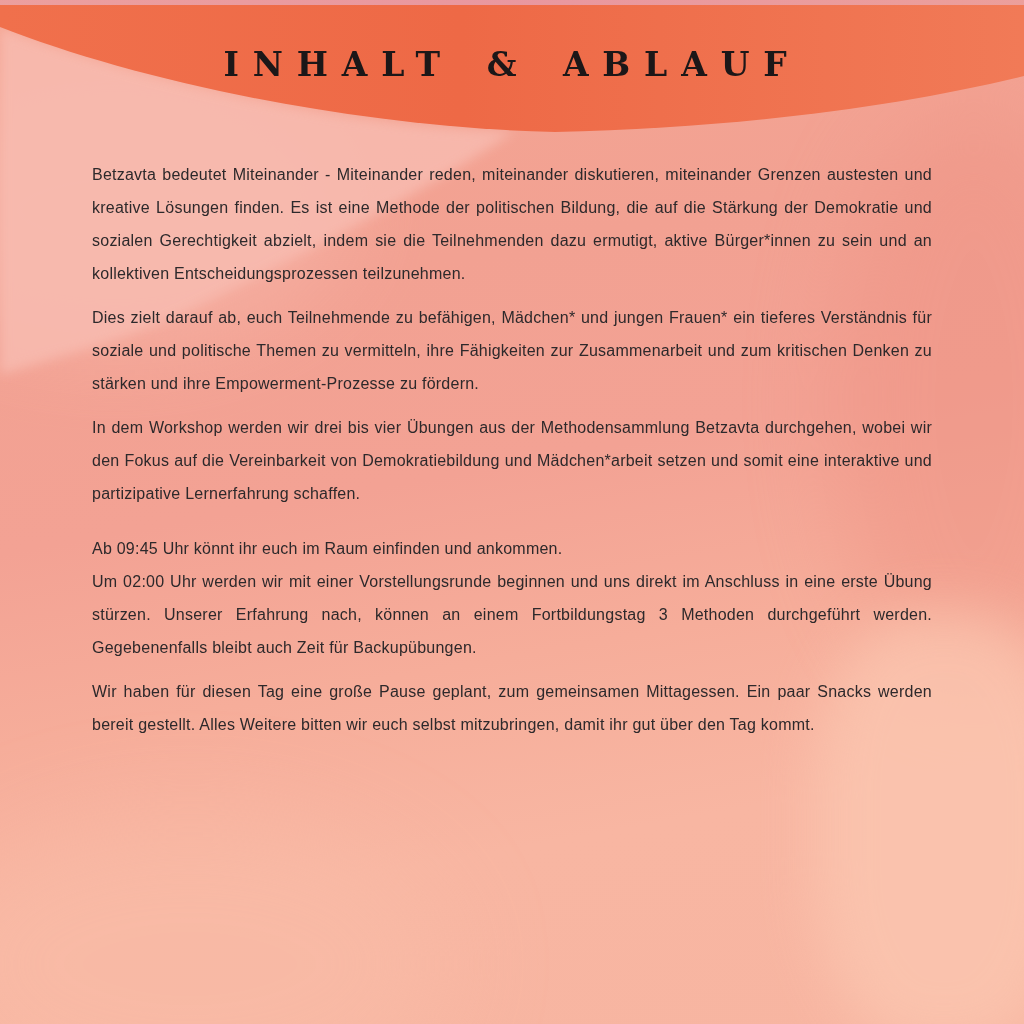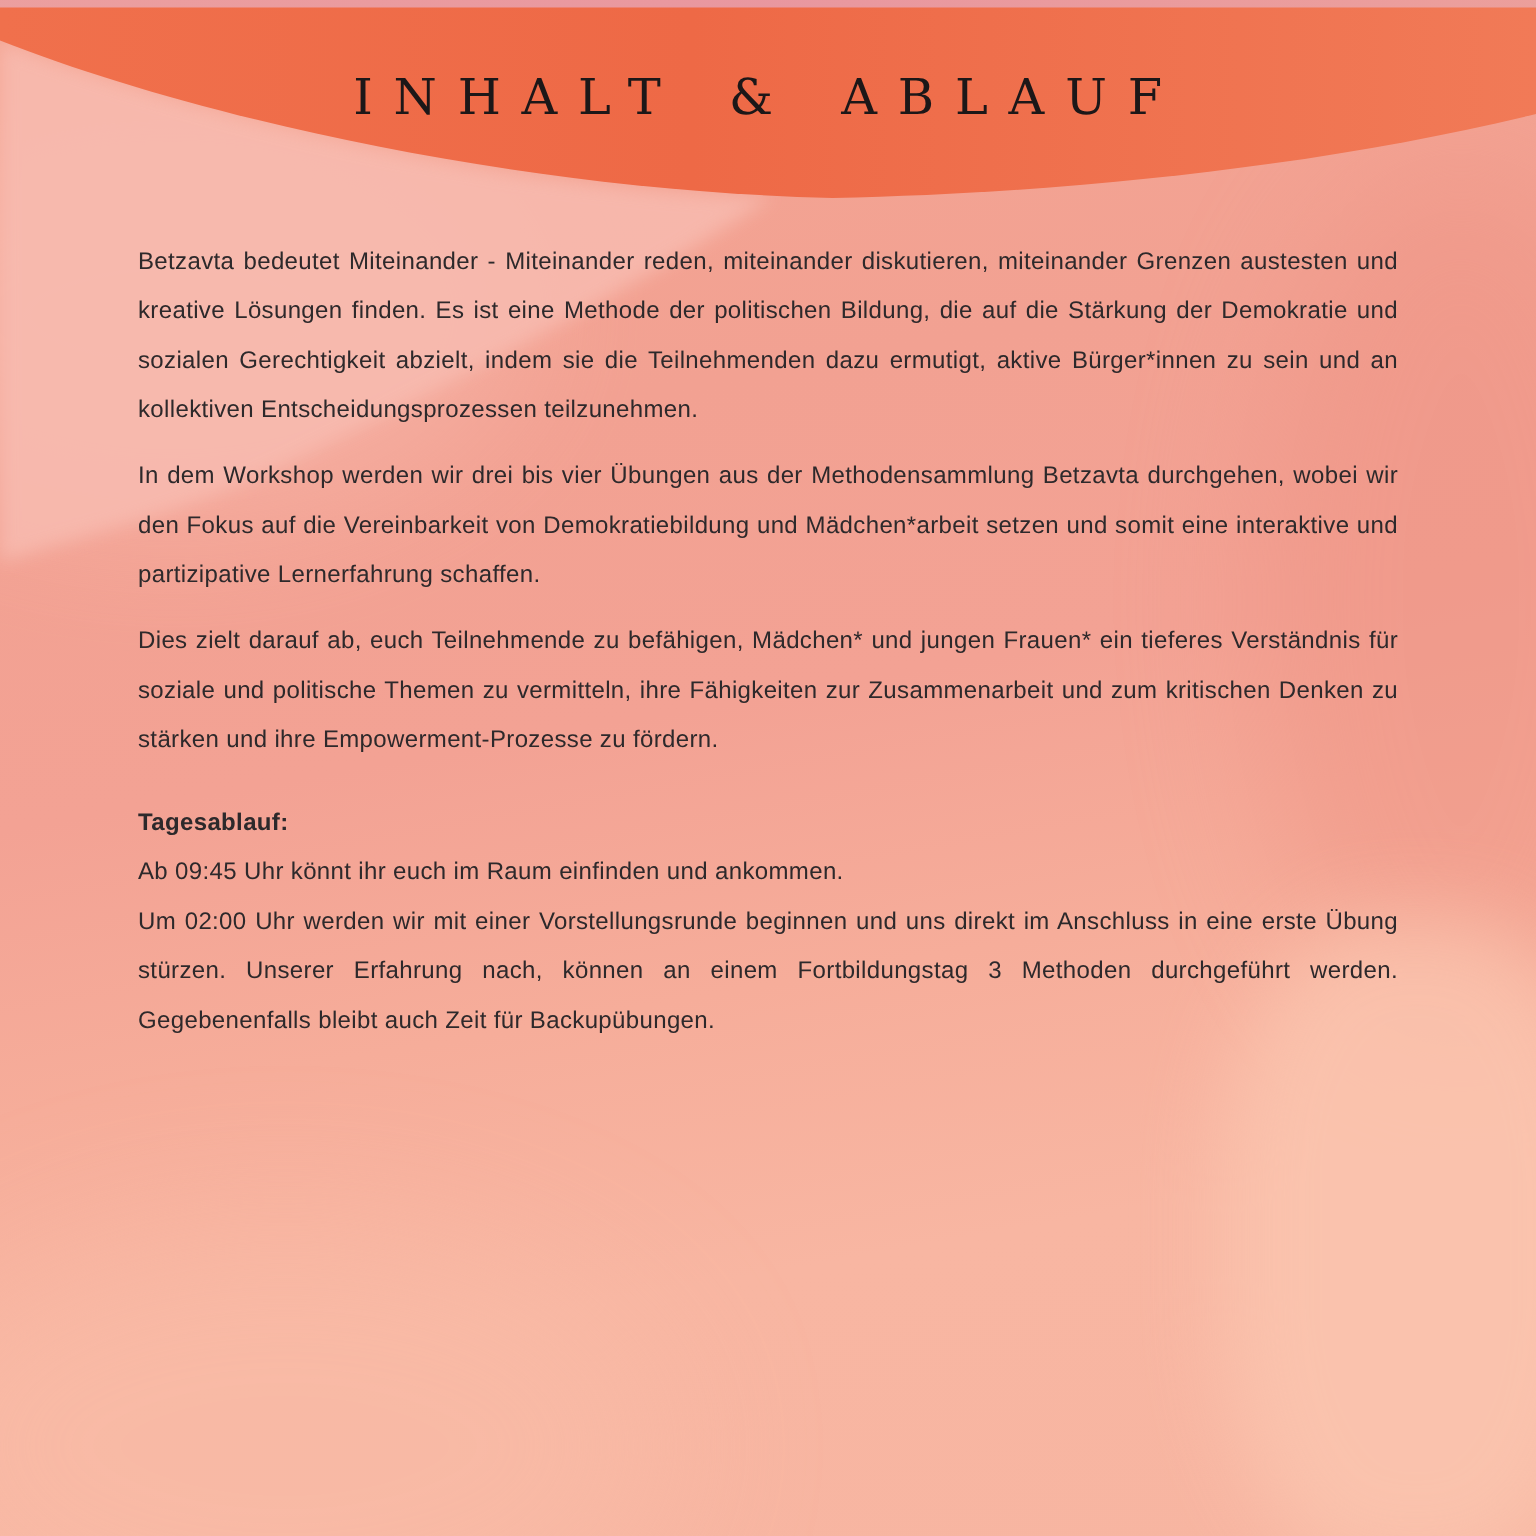--- a/index.html
+++ b/index.html
@@ -48,21 +48,21 @@
     position: absolute; top: 0; left: 0; right: 0; height: 5px;
     background: linear-gradient(90deg, #eba4a8, #e89ca9, #eba3a3);
     opacity: .9;
   }
 
   
   .title {
     position: absolute; top: 46px; left: 0; width: 1024px;
     text-align: center;
     font-family: "DejaVu Serif", "Liberation Serif", serif;
-    font-weight: 400;
+    font-weight: 700;
     font-size: 33px;
     line-height: 38px;
     letter-spacing: .42em;
     word-spacing: .22em;
     color: #1c1718;
   }
   .content {
     position: absolute; top: 158px; left: 92px; width: 840px;
     color: #2d292b;
     font-size: 16px;
@@ -103,24 +103,24 @@
 
     <path fill="url(#orangeGrad)" d="M0,0 L1024,0 L1024,76 C900,106 740,128 555,132 C350,127 135,80 0,27 Z"></path>
   </svg>
 
   <div class="top-strip"></div>
 
   <div class="title">INHALT &amp; ABLAUF</div>
 
   <div class="content">
     <p class="para">Betzavta bedeutet Miteinander - Miteinander reden, miteinander diskutieren, miteinander Grenzen austesten und kreative Lösungen finden. Es ist eine Methode der politischen Bildung, die auf die Stärkung der Demokratie und sozialen Gerechtigkeit abzielt, indem sie die Teilnehmenden dazu ermutigt, aktive Bürger*innen zu sein und an kollektiven Entscheidungsprozessen teilzunehmen.</p>
+    <p class="para">Dies zielt darauf ab, euch Teilnehmende zu befähigen, Mädchen* und jungen Frauen* ein tieferes Verständnis für soziale und politische Themen zu vermitteln, ihre Fähigkeiten zur Zusammenarbeit und zum kritischen Denken zu stärken und ihre Empowerment-Prozesse zu fördern.</p>
     <p class="para">In dem Workshop werden wir drei bis vier Übungen aus der Methodensammlung Betzavta durchgehen, wobei wir den Fokus auf die Vereinbarkeit von Demokratiebildung und Mädchen*arbeit setzen und somit eine interaktive und partizipative Lernerfahrung schaffen.</p>
-    <p class="para">Dies zielt darauf ab, euch Teilnehmende zu befähigen, Mädchen* und jungen Frauen* ein tieferes Verständnis für soziale und politische Themen zu vermitteln, ihre Fähigkeiten zur Zusammenarbeit und zum kritischen Denken zu stärken und ihre Empowerment-Prozesse zu fördern.</p>
 
     <div class="schedule">
-      <div class="schedule-heading">Tagesablauf:</div>
       <div class="schedule-line">Ab 09:45 Uhr könnt ihr euch im Raum einfinden und ankommen.</div>
       <div class="schedule-line">Um 02:00 Uhr werden wir mit einer Vorstellungsrunde beginnen und uns direkt im Anschluss in eine erste Übung stürzen. Unserer Erfahrung nach, können an einem Fortbildungstag 3 Methoden durchgeführt werden. Gegebenenfalls bleibt auch Zeit für Backupübungen.</div>
     </div>
 
+    <p class="para closing">Wir haben für diesen Tag eine große Pause geplant, zum gemeinsamen Mittagessen. Ein paar Snacks werden bereit gestellt. Alles Weitere bitten wir euch selbst mitzubringen, damit ihr gut über den Tag kommt.</p>
   </div>
 
 </div>
 
 </body></html>

